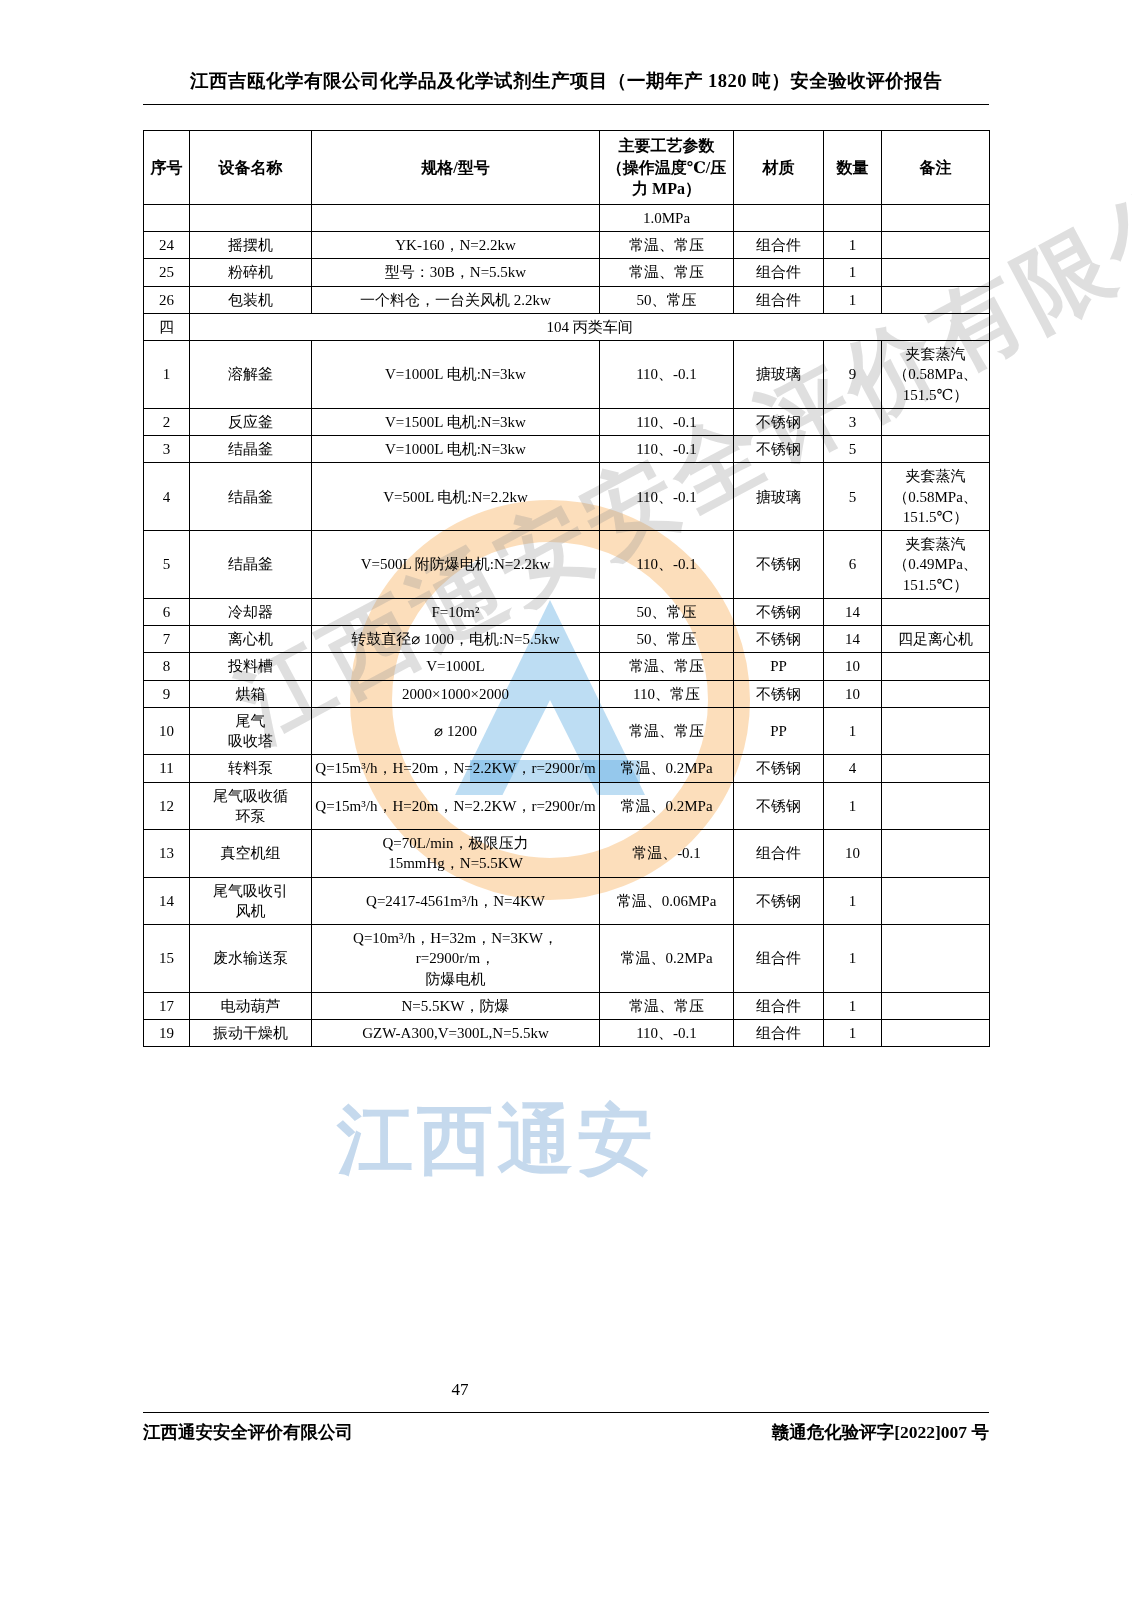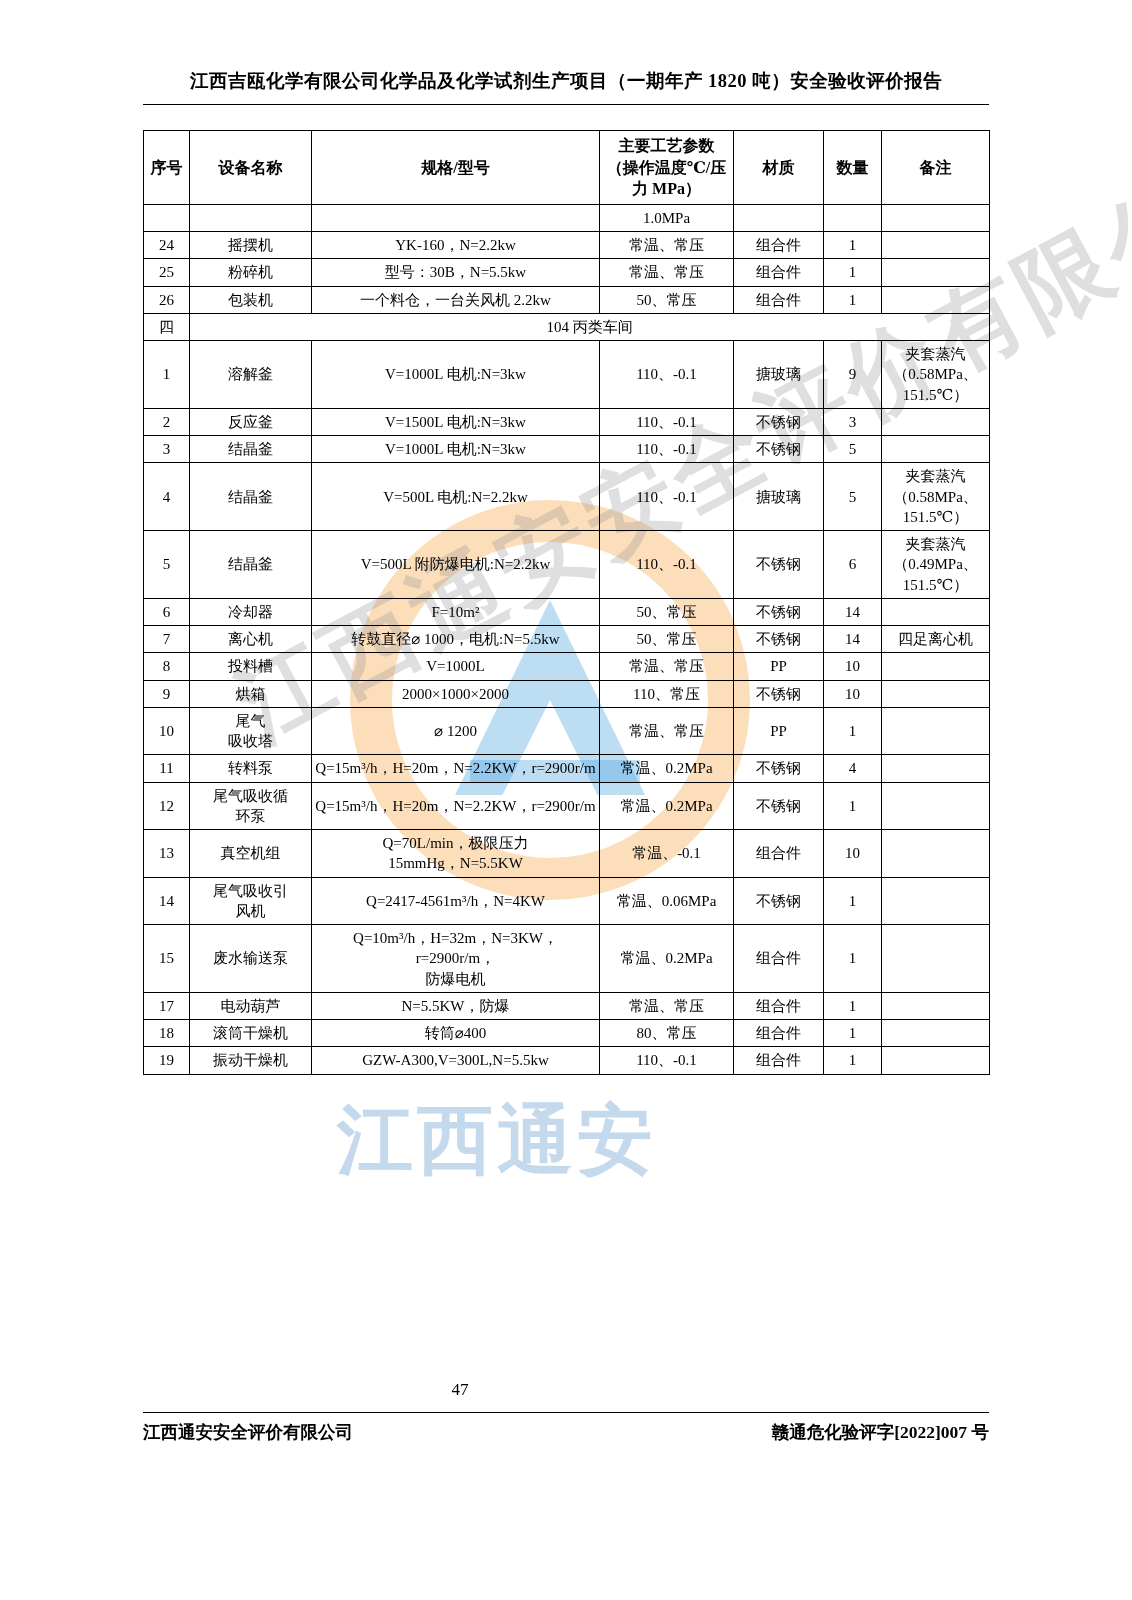--- a/index.html
+++ b/index.html
@@ -409,29 +409,20 @@
           <tr>
             <td>17</td>
             <td class="cell-name">电动葫芦</td>
             <td class="cell-spec">N=5.5KW，防爆</td>
             <td class="cell-spec">常温、常压</td>
             <td>组合件</td>
             <td>1</td>
             <td class="cell-note"></td>
           </tr>
           <tr>
-            <td>18</td>
-            <td class="cell-name">滚筒干燥机</td>
-            <td class="cell-spec">转筒⌀400</td>
-            <td class="cell-spec">80、常压</td>
-            <td>组合件</td>
-            <td>1</td>
-            <td class="cell-note"></td>
-          </tr>
-          <tr>
             <td>19</td>
             <td class="cell-name">振动干燥机</td>
             <td class="cell-spec">GZW-A300,V=300L,N=5.5kw</td>
             <td class="cell-spec">110、-0.1</td>
             <td>组合件</td>
             <td>1</td>
             <td class="cell-note"></td>
           </tr>
         </tbody>
     </table>

